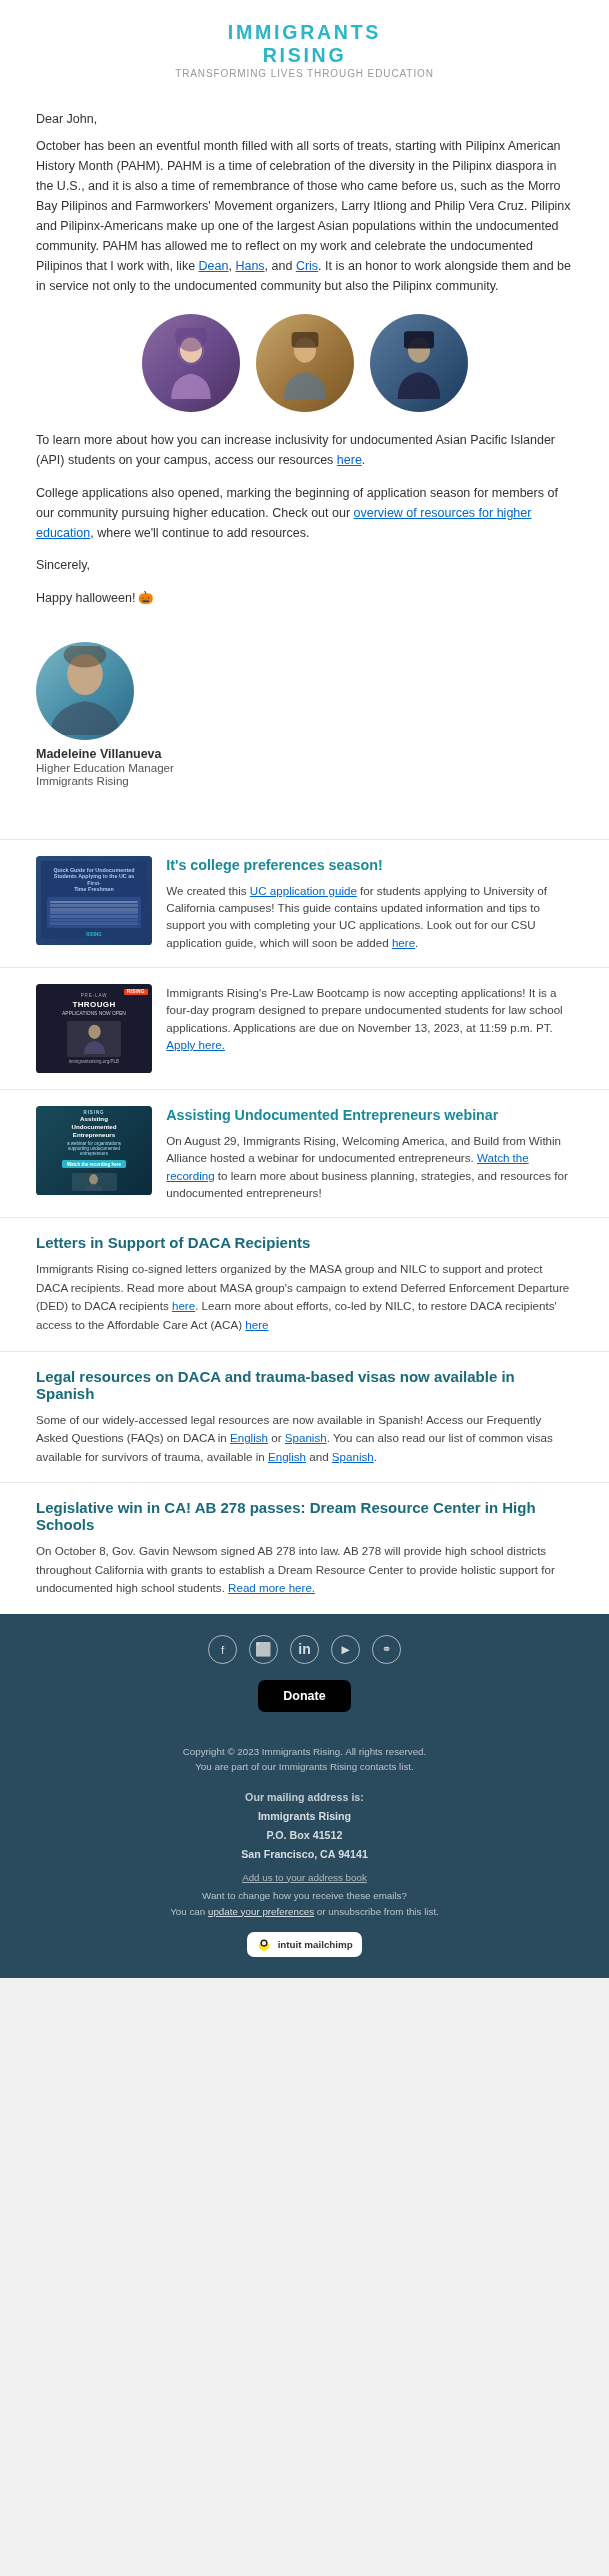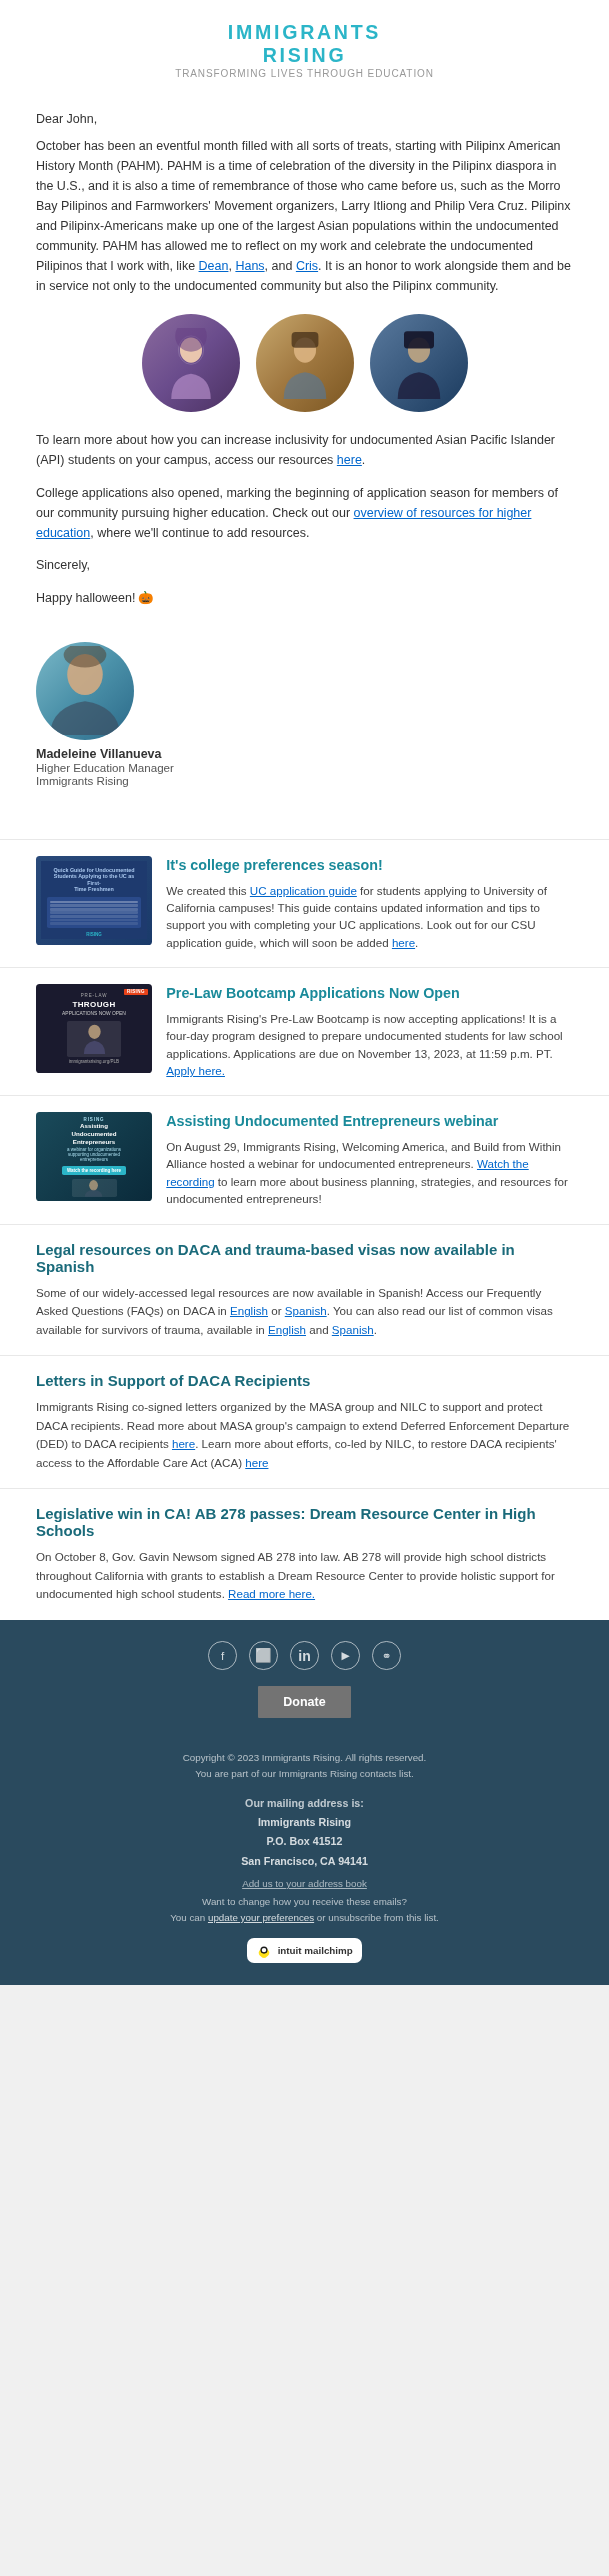--- a/index.html
+++ b/index.html
@@ -172,24 +172,24 @@
       border-radius: 50%;
       border: 1.3px solid rgba(255,255,255,0.6);
       display: flex;
       align-items: center;
       justify-content: center;
       color: rgba(255,255,255,0.8);
       font-size: 11.6px;
       cursor: pointer;
     }
     .donate-btn {
-      background: #737373;
+      background: #000000;
       color: white;
       border: none;
-      border-radius: 1px;
+      border-radius: 7px;
       padding: 9px 25px;
       font-size: 12.5px;
       font-weight: bold;
       cursor: pointer;
       margin-bottom: 16px;
     }
     .footer-copyright {
       font-size: 9.8px;
       color: rgba(255,255,255,0.65);
       line-height: 1.6;
@@ -422,21 +422,20 @@
         <div style="margin-top:4.5px; width:54px; height:36px; background:rgba(255,255,255,0.1); border-radius:1.8px; display:flex; align-items:center; justify-content:center;">
           <svg width="27" height="31" viewBox="0 0 30 35">
             <ellipse cx="15" cy="10" rx="7" ry="8" fill="rgba(200,170,130,0.8)"></ellipse>
             <path d="M3 35 Q3 22 15 20 Q27 22 27 35" fill="rgba(80,80,120,0.7)"></path>
           </svg>
         </div>
         <div style="font-size:4.5px; color:#aaa; margin-top:2.7px; text-align:center;">immigrantsrising.org/PLB</div>
       </div>
     </div>
     <div class="card-content">
-      <div class="card-title">Pre-Law Bootcamp Applications Now Open</div>
       <div class="card-body">
         Immigrants Rising's Pre-Law Bootcamp is now accepting applications! It is a four-day program designed to prepare undocumented students for law school applications. Applications are due on November 13, 2023, at 11:59 p.m. PT. <a href="#">Apply here.</a>
       </div>
     </div>
   </div>
 
   <div class="feature-card">
     <div class="card-image">
       <div class="entrepreneurs-img">
         <div style="font-size:4.5px; color:#aaddee; letter-spacing:0.9px; font-weight:bold; text-align:center;">RISING</div>
@@ -453,30 +452,30 @@
     </div>
     <div class="card-content">
       <div class="card-title">Assisting Undocumented Entrepreneurs webinar</div>
       <div class="card-body">
         On August 29, Immigrants Rising, Welcoming America, and Build from Within Alliance hosted a webinar for undocumented entrepreneurs. <a href="#">Watch the recording</a> to learn more about business planning, strategies, and resources for undocumented entrepreneurs!
       </div>
     </div>
   </div>
 
   <div class="text-section">
+    <div class="text-section-title">Letters in Support of DACA Recipients</div>
+    <div class="text-section-body">
+      Immigrants Rising co-signed letters organized by the MASA group and NILC to support and protect DACA recipients. Read more about MASA group's campaign to extend Deferred Enforcement Departure (DED) to DACA recipients <a href="#">here</a>. Learn more about efforts, co-led by NILC, to restore DACA recipients' access to the Affordable Care Act (ACA) <a href="#">here</a>
+    </div>
+  </div>
+
+  <div class="text-section">
     <div class="text-section-title">Legal resources on DACA and trauma-based visas now available in Spanish</div>
     <div class="text-section-body">
       Some of our widely-accessed legal resources are now available in Spanish! Access our Frequently Asked Questions (FAQs) on DACA in <a href="#">English</a> or <a href="#">Spanish</a>. You can also read our list of common visas available for survivors of trauma, available in <a href="#">English</a> and <a href="#">Spanish</a>.
-    </div>
-  </div>
-
-  <div class="text-section">
-    <div class="text-section-title">Letters in Support of DACA Recipients</div>
-    <div class="text-section-body">
-      Immigrants Rising co-signed letters organized by the MASA group and NILC to support and protect DACA recipients. Read more about MASA group's campaign to extend Deferred Enforcement Departure (DED) to DACA recipients <a href="#">here</a>. Learn more about efforts, co-led by NILC, to restore DACA recipients' access to the Affordable Care Act (ACA) <a href="#">here</a>
     </div>
   </div>
 
   <div class="text-section">
     <div class="text-section-title">Legislative win in CA! AB 278 passes: Dream Resource Center in High Schools</div>
     <div class="text-section-body">
       On October 8, Gov. Gavin Newsom signed AB 278 into law. AB 278 will provide high school districts throughout California with grants to establish a Dream Resource Center to provide holistic support for undocumented high school students. <a href="#">Read more here.</a>
     </div>
   </div>
 

